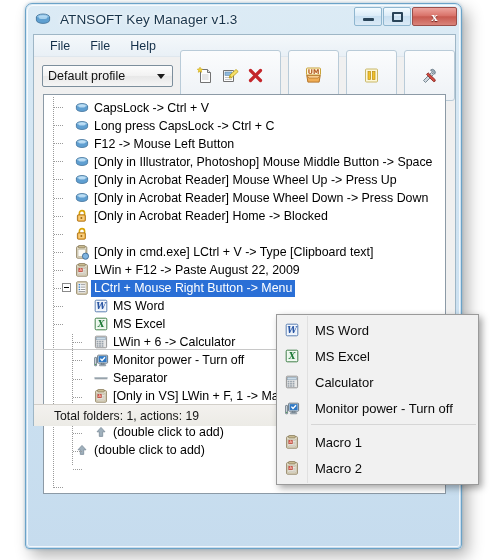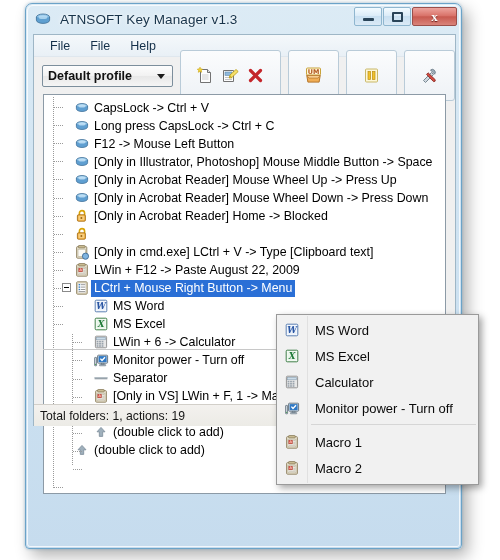--- a/index.html
+++ b/index.html
@@ -115,21 +115,20 @@
 
   .combo {
     width: 172px; height: 22px;
     background: linear-gradient(to bottom, #fdfdfd 0%, #f2f2f2 48%, #e8e8e8 52%, #f5f5f5 100%);
     border: 1px solid #7c8e9c;
     border-radius: 2px;
     display: flex; align-items: center;
     font-size: 12.5px; color: #111;
     padding-left: 5px;
     position: relative;
-    font-weight: bold;
   }
   .combo .caret {
     position: absolute; right: 7px; top: 8px;
     width: 0; height: 0;
     border-left: 4px solid transparent;
     border-right: 4px solid transparent;
     border-top: 5px solid #1b1b1b;
   }
 
   .tb-group {
@@ -224,21 +223,21 @@
 
   .statusbar {
     position: absolute;
     left: 0; right: 0; bottom: 0;
     height: 22px;
     background: linear-gradient(to bottom, #f3f1ee 0%, #ecebe6 100%);
     border-top: 1px solid #d2cfc9;
     display: flex; align-items: center;
     font-size: 12.2px; color: #151515;
   }
-  .sb-text { padding-left: 6px; }
+  .sb-text { padding-left: 20px; }
   .sb-sep {
     position: absolute; top: 2px; bottom: 2px;
     width: 1px; background: #cbc8c2;
   }
   .grip {
     position: absolute; right: 3px; bottom: 3px;
     width: 12px; height: 12px;
   }
   .grip i {
     position: absolute; width: 2px; height: 2px; background: #9a9892;

